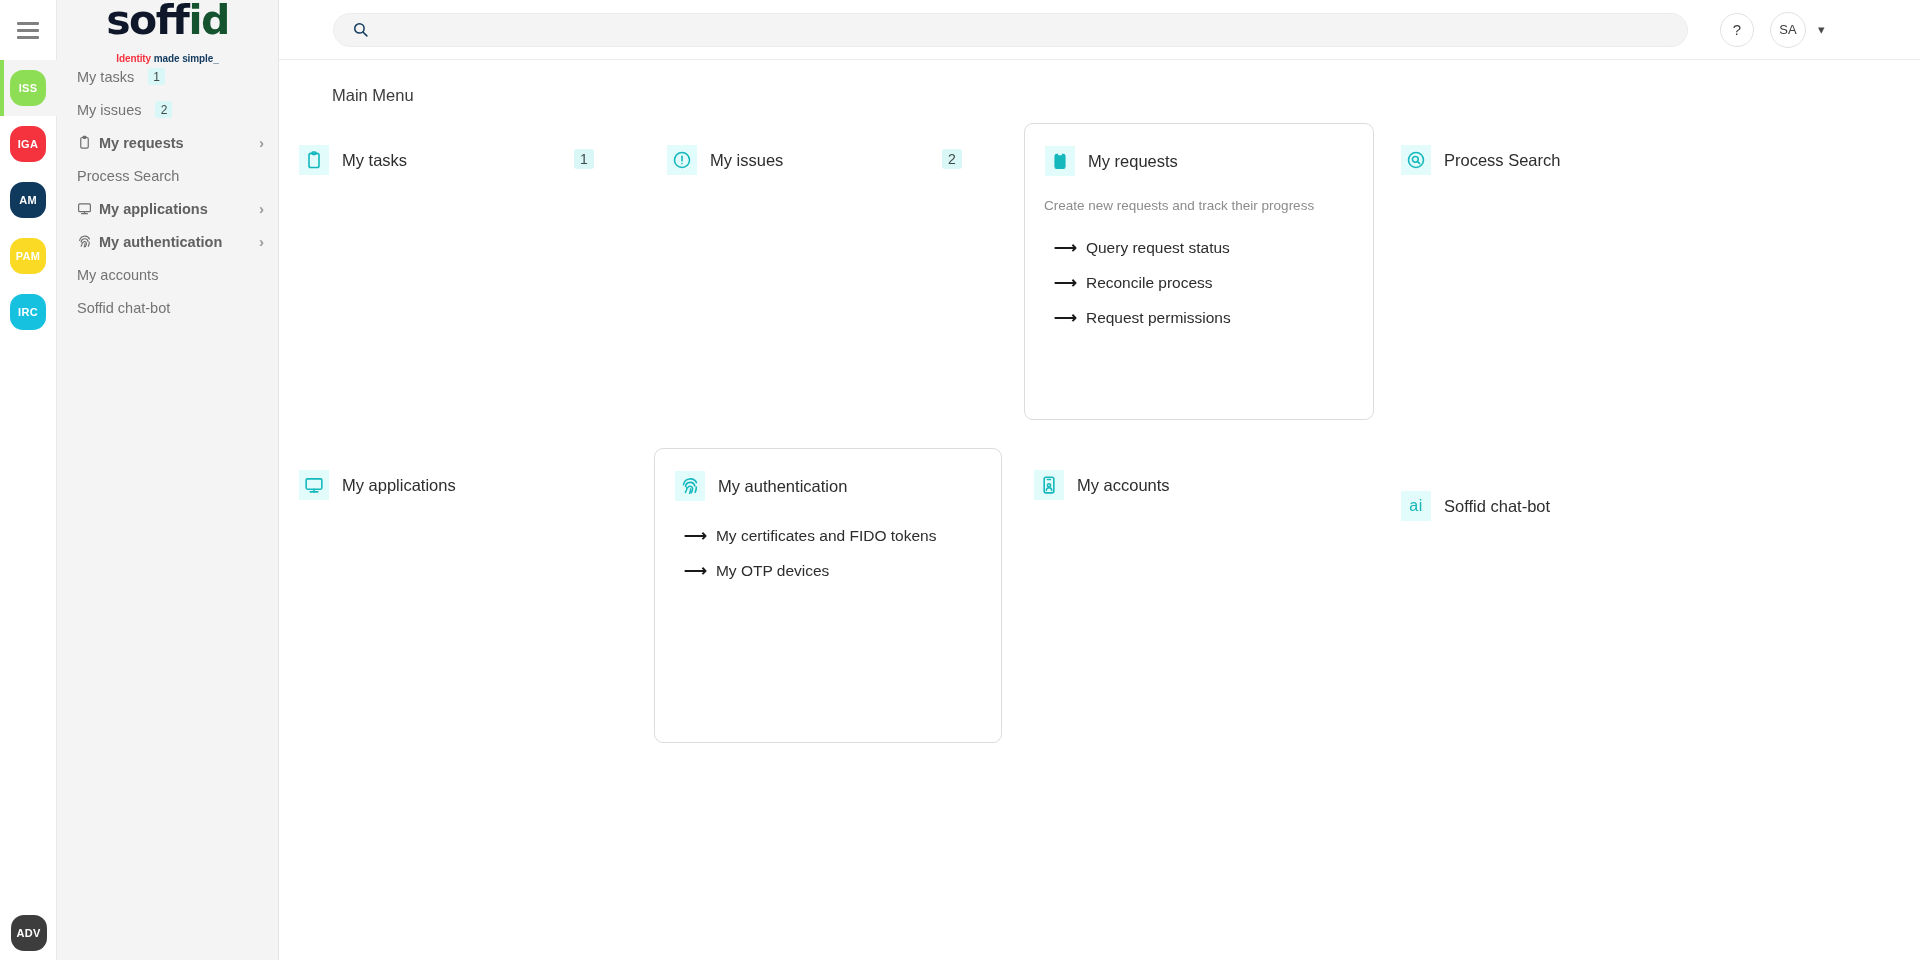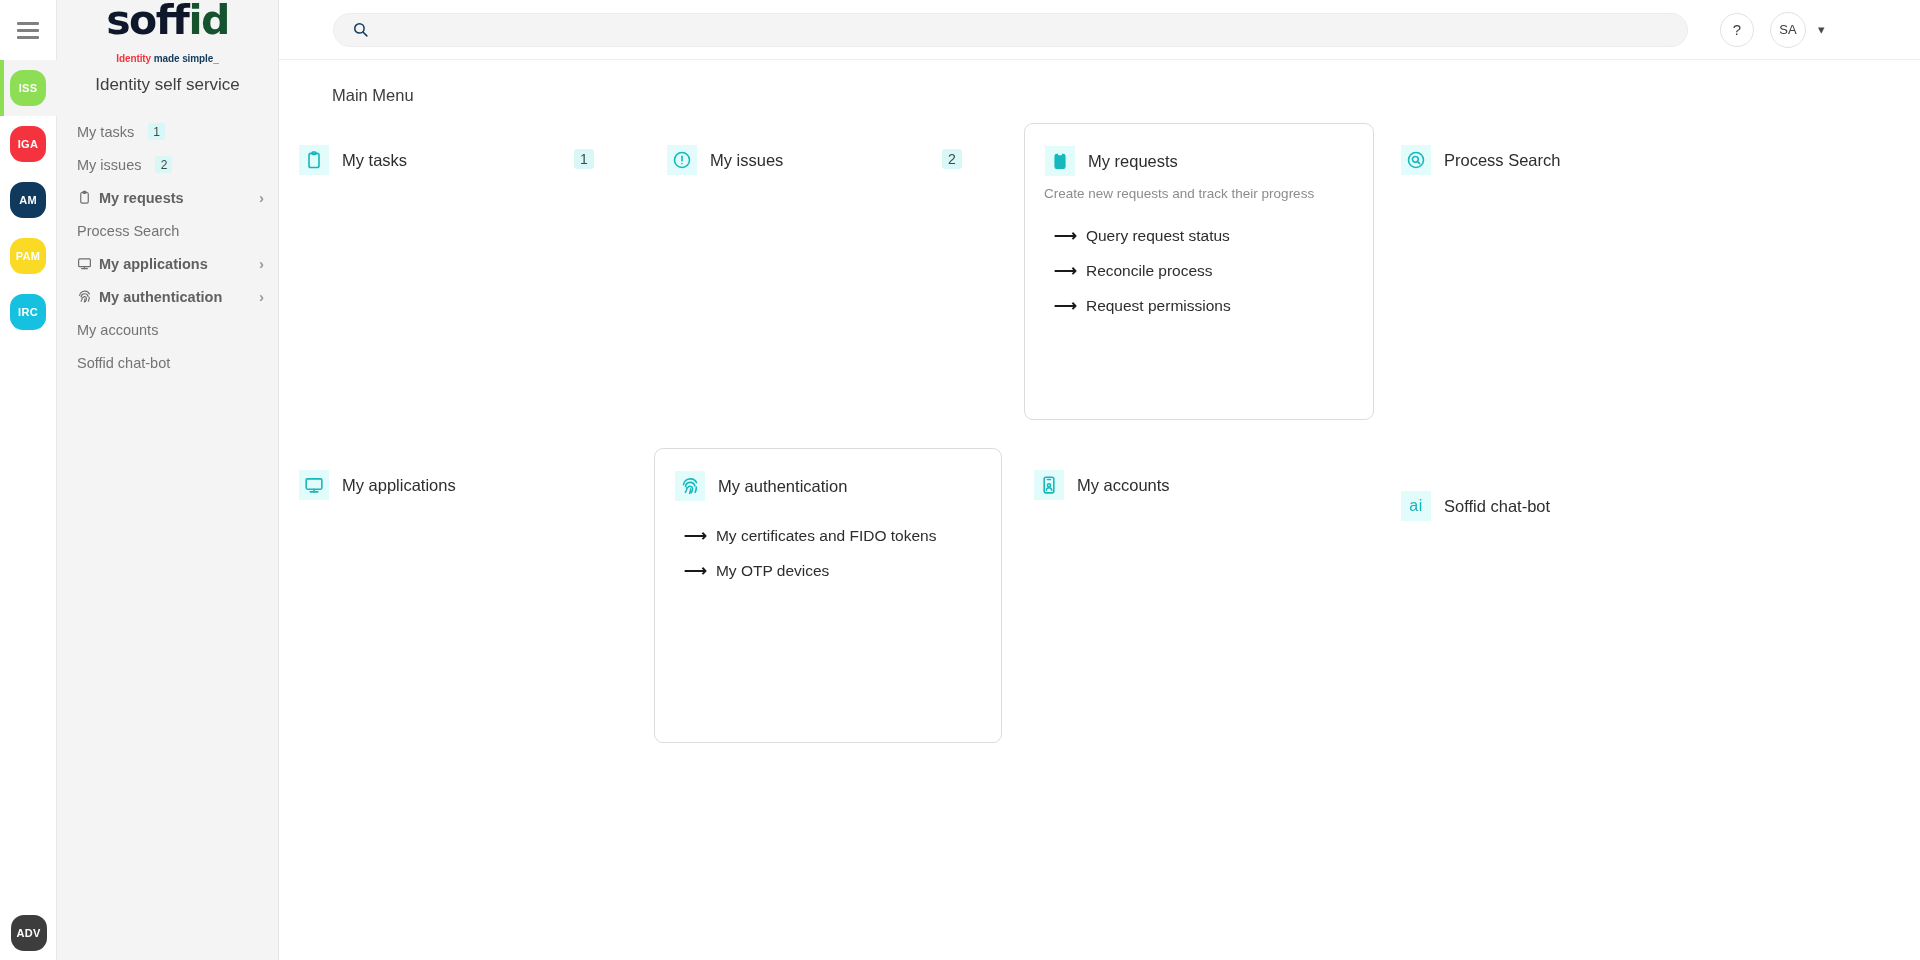--- a/index.html
+++ b/index.html
@@ -147,21 +147,21 @@
     padding: 22px 0 0 0;
   }
   .card::after {
     content: ""; position: absolute; left: 0; right: 0; bottom: -22px;
     height: 34px; border: 1px solid #e6e6e6; border-top: none;
     border-radius: 0 0 9px 9px;
     transform: skewY(-1.35deg); transform-origin: top left;
     z-index: -1; background: #fff;
   }
   .card-head { display: flex; align-items: center; gap: 13px; padding-left: 20px; }
-  .card-sub { font-size: 13.5px; color: #8c8c8c; padding-left: 19px; margin-top: 10px; }
+  .card-sub { font-size: 13.5px; color: #8c8c8c; padding-left: 19px; margin-top: 22px; }
   .card-links { margin-top: 26px; display: flex; flex-direction: column; gap: 17px; padding-left: 29px; }
   .card-link { display: flex; align-items: center; gap: 9px; font-size: 15.5px; color: #2d2d2d; cursor: pointer; }
   .card-link .arrow { font-size: 16px; color: #1a1a1a; font-weight: bold; line-height: 1; }
 </style>
 </head>
 <body>
 
 <div id="app">
 
   <div class="rail">
@@ -192,21 +192,20 @@
     </div>
   </div>
 
   <div class="sidebar">
     <div class="brand">
       <div class="logo">
         <div class="logo-word"><span class="nv">soff</span><span class="rd">id</span></div>
         <div class="logo-tag"><span class="rd">Identity</span> <span class="nv">made simple_</span></div>
       </div>
     </div>
-    <div class="app-title">Identity self service</div>
     <div class="nav" id="sidebar-nav">
         <div class="nav-item">
           <span class="nav-label">My tasks</span>
           <span class="nav-badge">1</span>
         </div>
         <div class="nav-item">
           <span class="nav-label">My issues</span>
           <span class="nav-badge">2</span>
         </div>
         <div class="nav-item bold">

